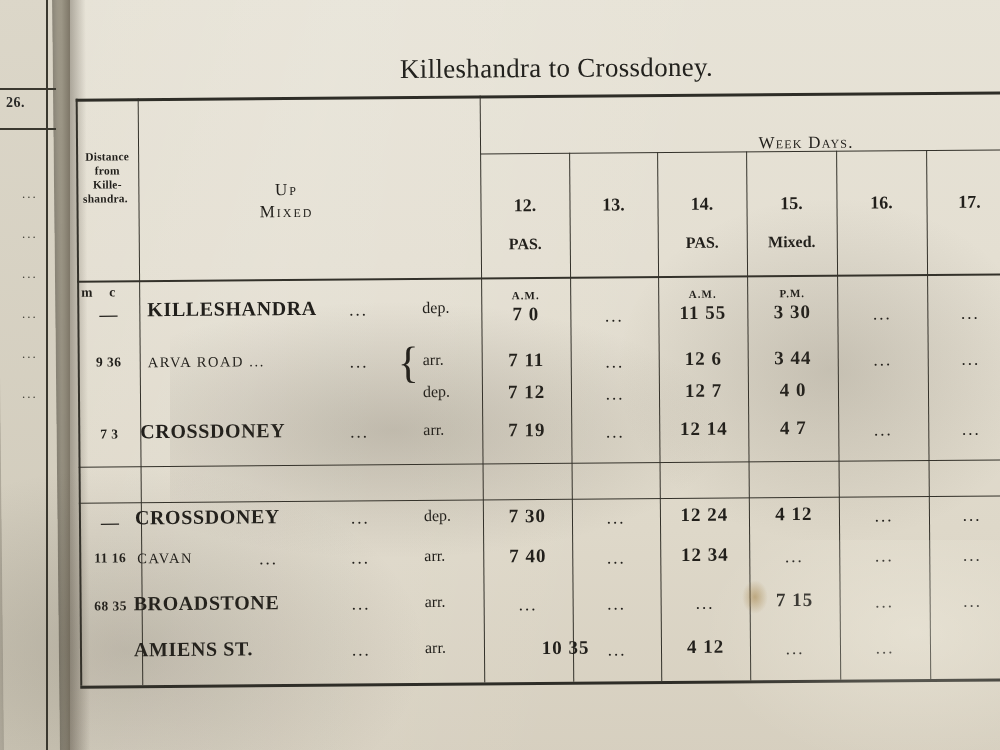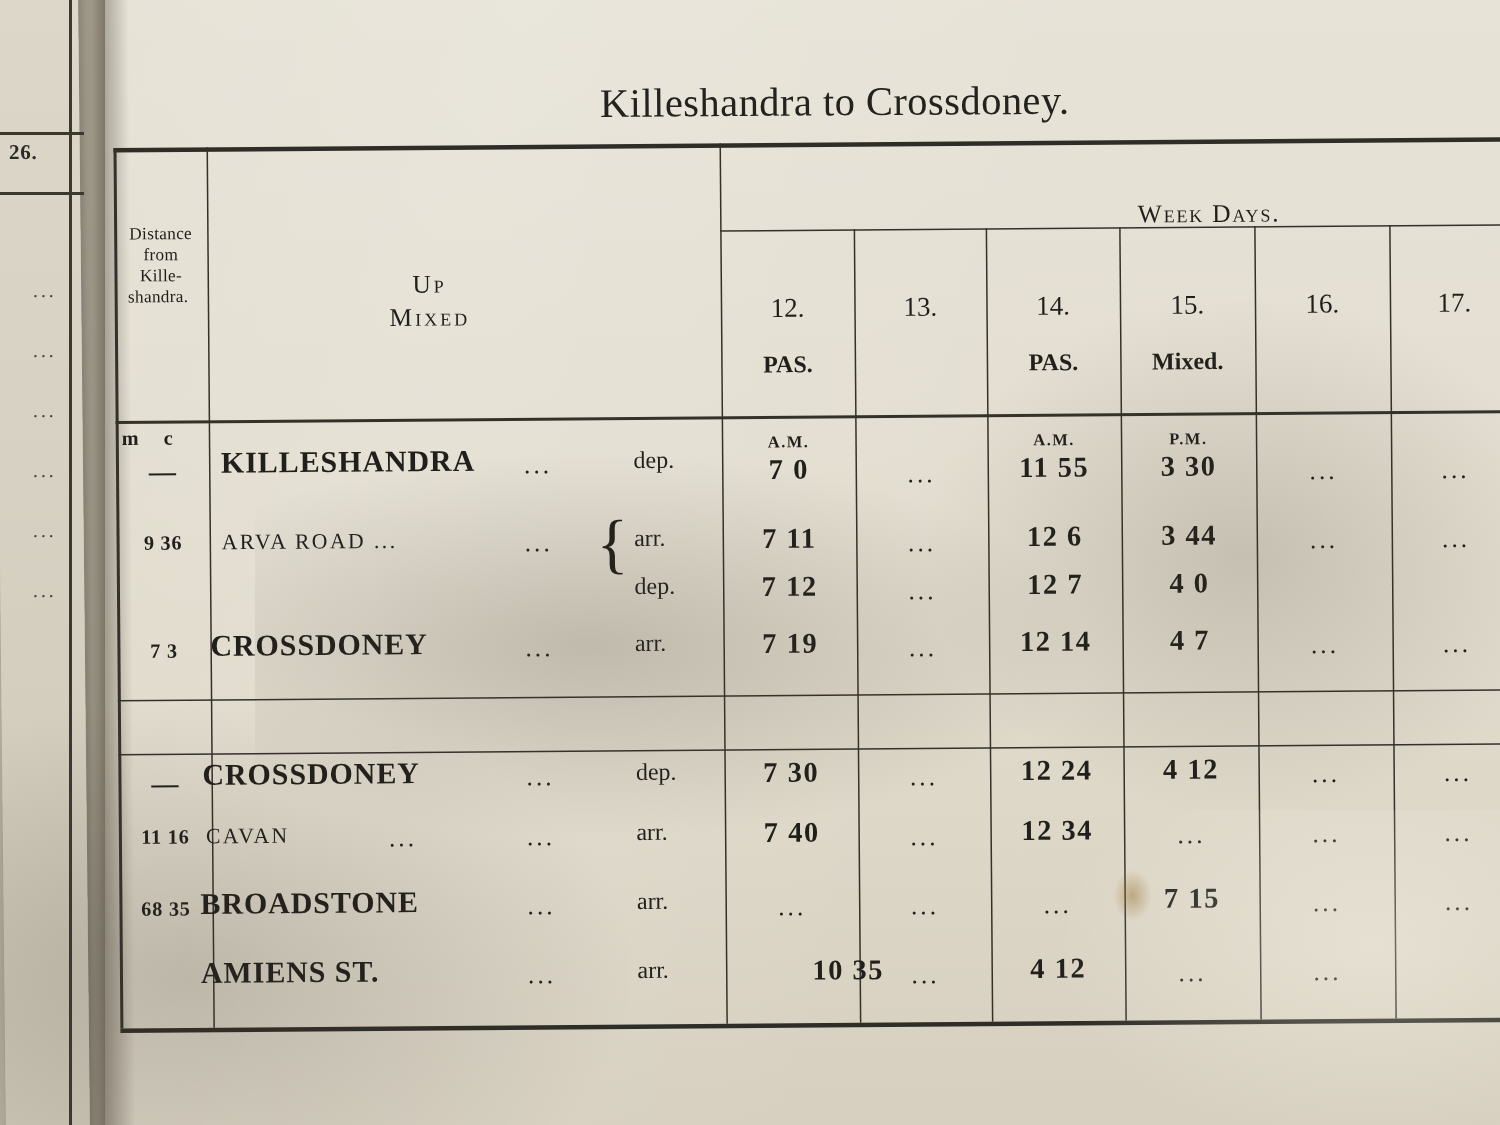--- a/index.html
+++ b/index.html
@@ -146,26 +146,27 @@
 
   .hdr-weekdays {
     font-size: 17px; letter-spacing: 1.4px;
   }
   .smallcaps-lg {
     font-variant: small-caps;
     letter-spacing: 1.2px;
   }
   .colnum {
     font-size: 18px;
+    font-weight: bold;
   }
   .colkind {
     font-size: 16px; font-weight: bold;
   }
   .dist-hdr {
-    font-size: 11.5px; line-height: 13px; font-weight: normal;
+    font-size: 11.5px; line-height: 13px; font-weight: bold;
     letter-spacing: 0.2px;
   }
   .uptrains {
     font-size: 17px; letter-spacing: 2px; font-variant: small-caps;
   }
   .station-major {
     font-size: 20px; font-weight: bold; letter-spacing: 0.6px;
   }
   .station-minor {
     font-size: 14.5px; letter-spacing: 1.6px; font-variant: small-caps;

